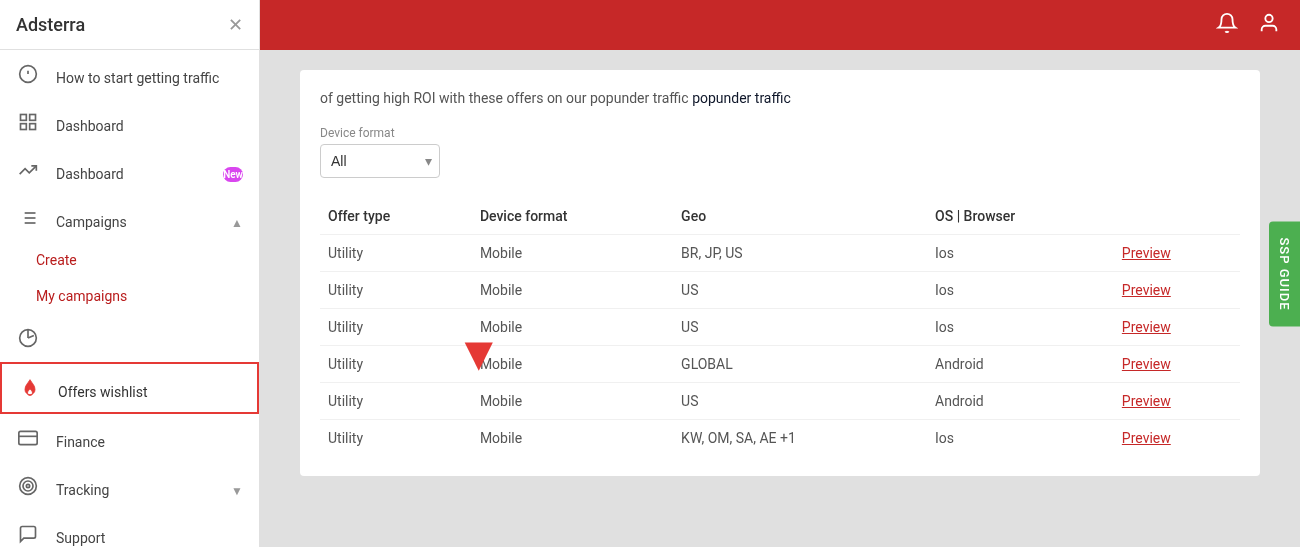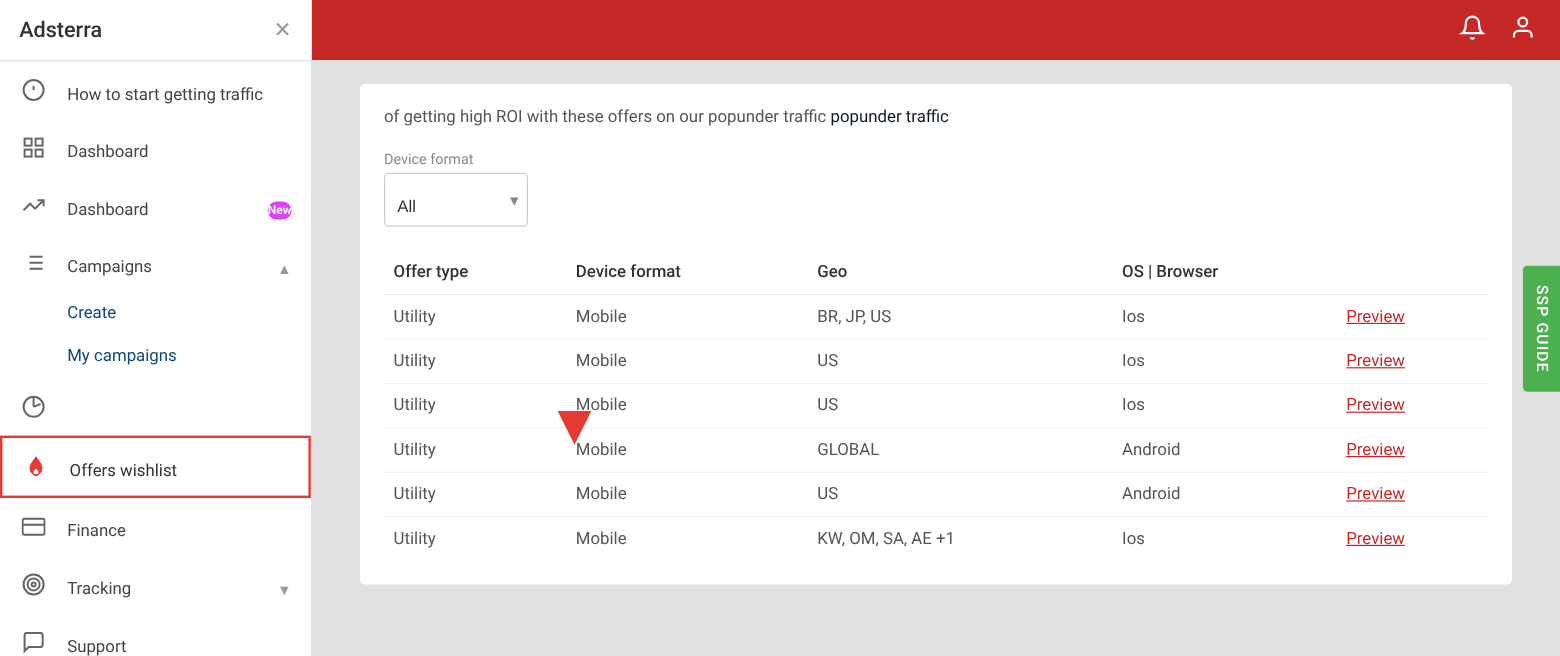--- a/index.html
+++ b/index.html
@@ -71,23 +71,23 @@
       font-size: 10px;
       padding: 2px 0;
       border-radius: 10px;
       margin-left: 8px;
       font-weight: 600;
     }
     .sub-items { background: #fff; }
     .sub-item {
       display: flex;
       align-items: center;
-      padding: 10px 16px 10px 56px;
-      cursor: pointer;
-      color: #0c4a6e;
+      padding: 10px 16px 10px 36px;
+      cursor: pointer;
+      color: #b91c1c;
       font-size: 14px;
     }
 
     
     .main {
       flex: 1;
       display: flex;
       flex-direction: column;
       overflow: hidden;
     }
@@ -133,21 +133,21 @@
     }
     .filter-group label {
       display: block;
       font-size: 12px;
       color: #888;
       margin-bottom: 4px;
     }
     .filter-select {
       border: 1px solid #ccc;
       border-radius: 4px;
-      padding: 19px 28px 8px 10px;
+      padding: 8px 28px 8px 10px;
       font-size: 14px;
       color: #333;
       background: #fff;
       appearance: none;
       cursor: pointer;
       min-width: 120px;
       position: relative;
     }
     .select-wrapper {
       position: relative;

